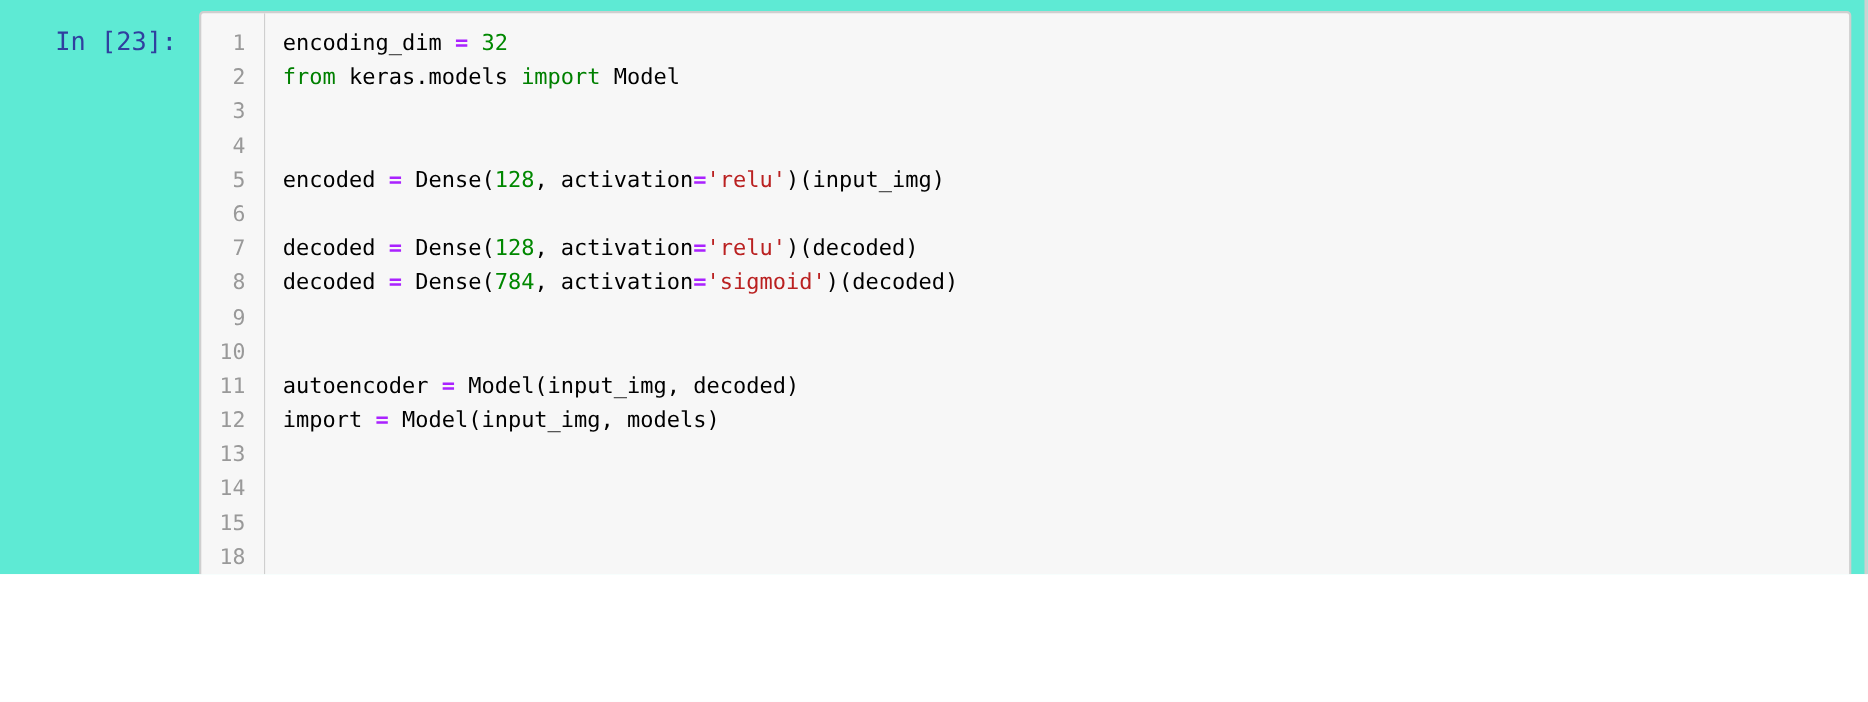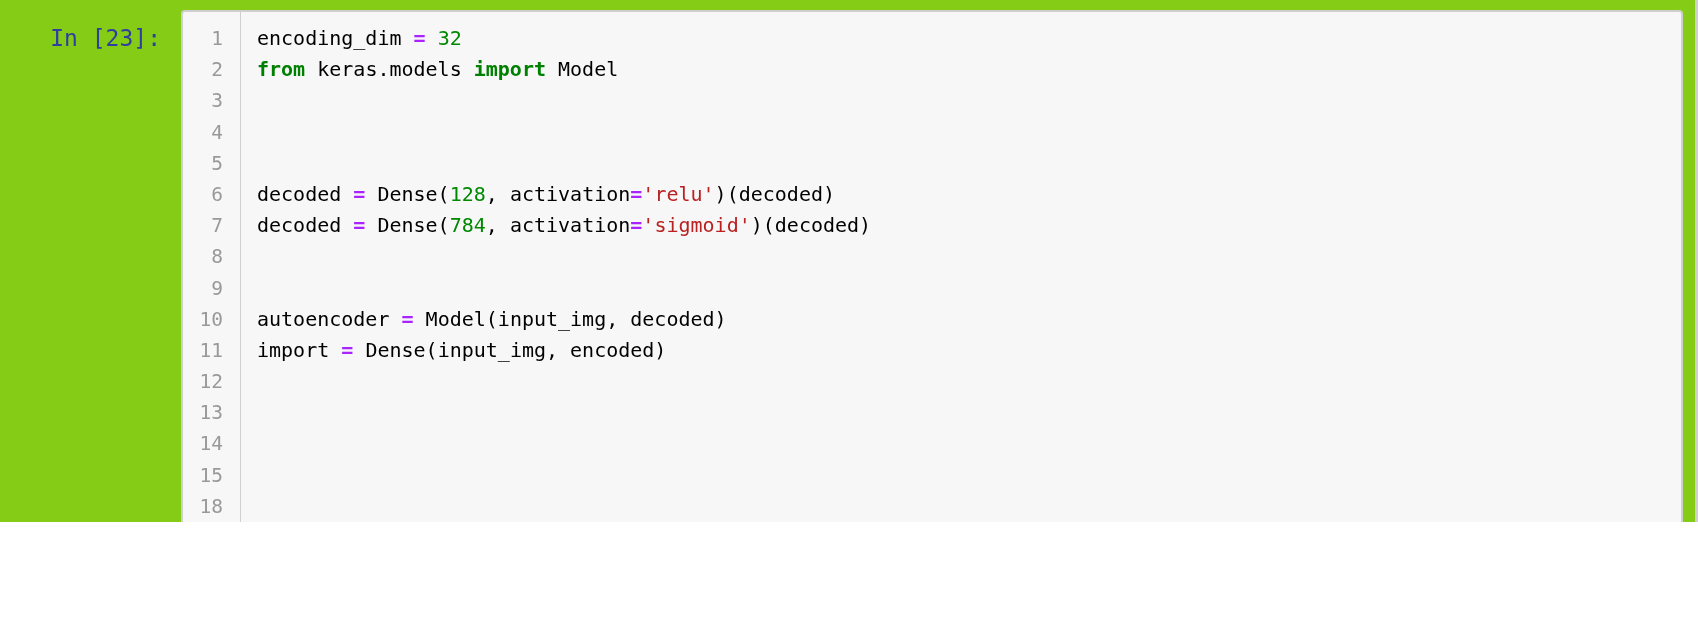--- a/index.html
+++ b/index.html
@@ -5,21 +5,21 @@
   html, body {
     margin: 0;
     padding: 0;
     background: #ffffff;
     font-family: "Liberation Sans", sans-serif;
   }
   .page {
     position: relative;
     width: 1698px;
     height: 522px;
-    background: #84cc16;
+    background: #5eead4;
     overflow: hidden;
   }
   .prompt {
     position: absolute;
     left: 0;
     top: 23px;
     width: 161px;
     text-align: right;
     font-family: "DejaVu Sans Mono", "Liberation Mono", monospace;
     font-size: 23px;
@@ -62,21 +62,21 @@
     overflow: hidden;
   }
   .codeline {
     height: 31.2px;
     line-height: 31.2px;
     white-space: pre;
     font-family: "DejaVu Sans Mono", "Liberation Mono", monospace;
     font-size: 20px;
     color: #000000;
   }
-  .tok-kw  { color: var(--c-kw,  #008000); font-weight: bold; text-align: right; }
+  .tok-kw  { color: var(--c-kw,  #008000); font-weight: normal; text-align: right; }
   .tok-num { color: var(--c-num, #008800); }
   .tok-op  { color: var(--c-op,  #AA22FF); font-weight: bold; }
   .tok-str { color: var(--c-str, #BA2121); }
   .tok-p   { color: #000000; }
   .divider {
     position: absolute;
     left: 0;
     top: 630px;
     width: 100%;
     height: 3px;
@@ -119,27 +119,28 @@
           <div class="linenum">18</div>
           <div class="linenum">17</div>
           <div class="linenum">18</div>
           <div class="linenum">19</div>
         </div>
       <div class="code-area">
           <div class="codeline"><span class="tok-p">encoding_dim </span><span class="tok-op">=</span><span class="tok-p"> </span><span class="tok-num">32</span></div>
           <div class="codeline"><span class="tok-kw">from</span><span class="tok-p"> keras.models </span><span class="tok-kw">import</span><span class="tok-p"> Model</span></div>
           <div class="codeline"></div>
           <div class="codeline"></div>
+          <div class="codeline"><span class="tok-p">encoded </span><span class="tok-op">=</span><span class="tok-p"> Dense(</span><span class="tok-num">128</span><span class="tok-p">, activation</span><span class="tok-op">=</span><span class="tok-str">'relu'</span><span class="tok-p">)(input_img)</span></div>
           <div class="codeline"></div>
           <div class="codeline"><span class="tok-p">decoded </span><span class="tok-op">=</span><span class="tok-p"> Dense(</span><span class="tok-num">128</span><span class="tok-p">, activation</span><span class="tok-op">=</span><span class="tok-str">'relu'</span><span class="tok-p">)(decoded)</span></div>
           <div class="codeline"><span class="tok-p">decoded </span><span class="tok-op">=</span><span class="tok-p"> Dense(</span><span class="tok-num">784</span><span class="tok-p">, activation</span><span class="tok-op">=</span><span class="tok-str">'sigmoid'</span><span class="tok-p">)(decoded)</span></div>
           <div class="codeline"></div>
           <div class="codeline"></div>
           <div class="codeline"><span class="tok-p">autoencoder </span><span class="tok-op">=</span><span class="tok-p"> Model(input_img, decoded)</span></div>
-          <div class="codeline"><span class="tok-p">import </span><span class="tok-op">=</span><span class="tok-p"> Dense(input_img, encoded)</span></div>
+          <div class="codeline"><span class="tok-p">import </span><span class="tok-op">=</span><span class="tok-p"> Model(input_img, models)</span></div>
           <div class="codeline"></div>
           <div class="codeline"></div>
         </div>
     </div>
   </div>
 
   <div class="divider"></div>
   <div class="right-edge"></div>
 
 </div>

